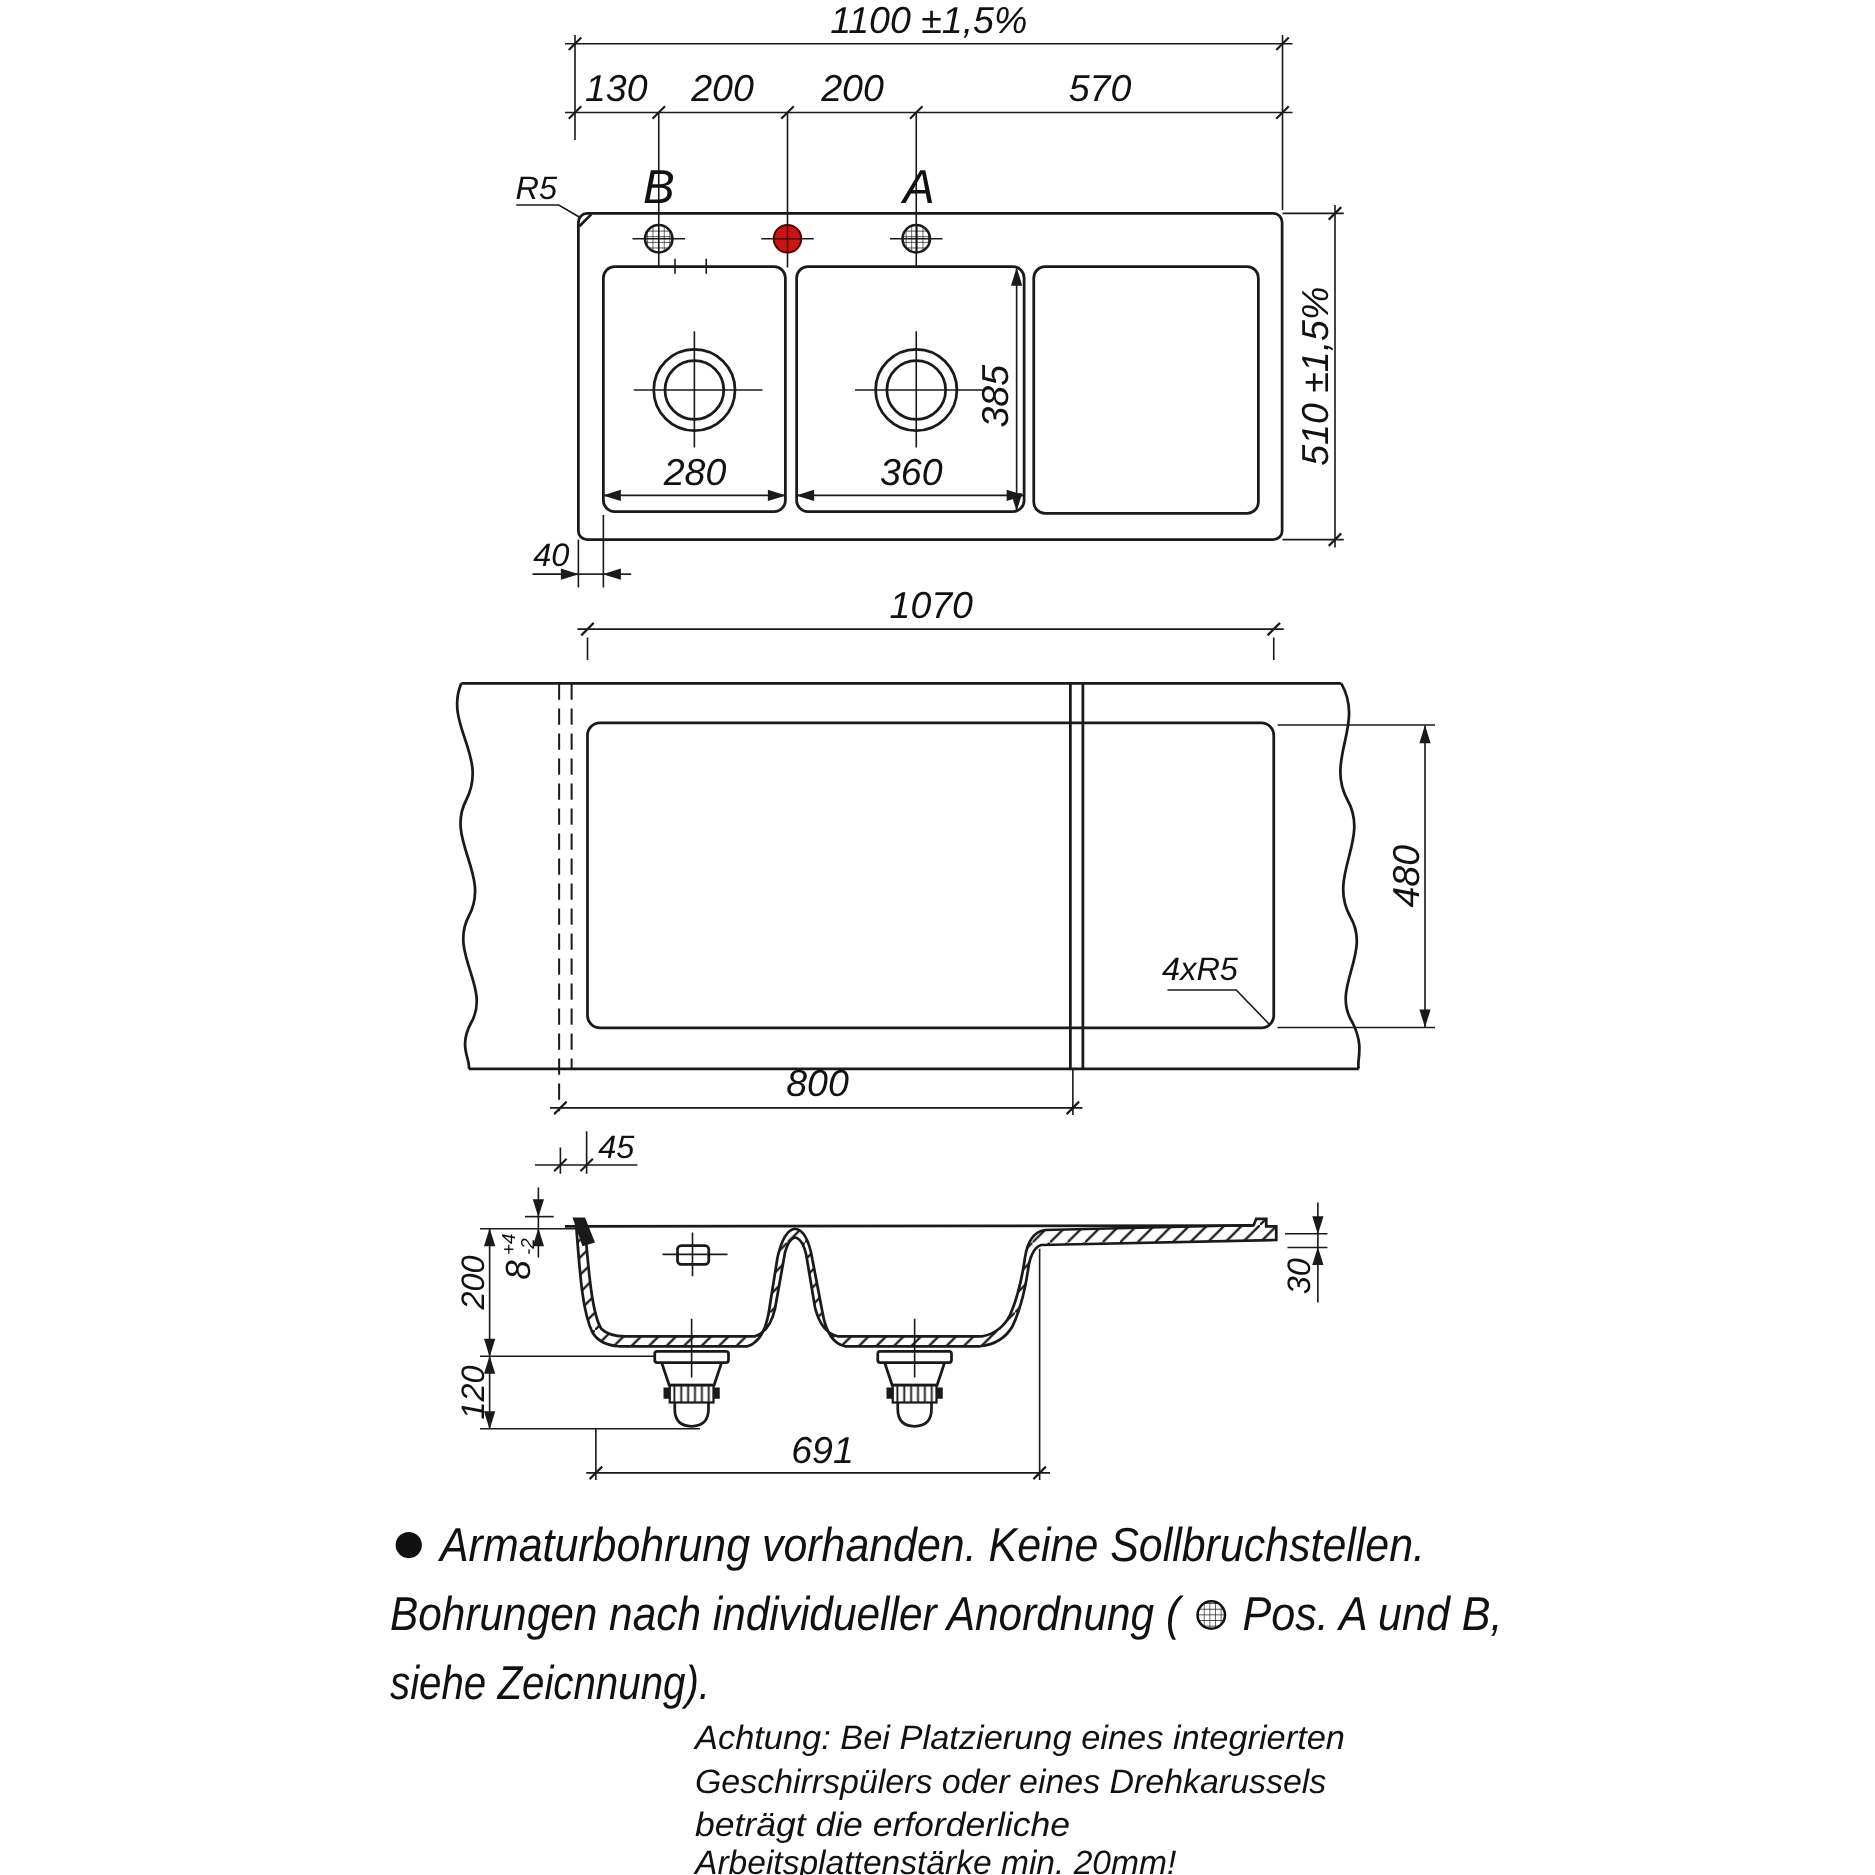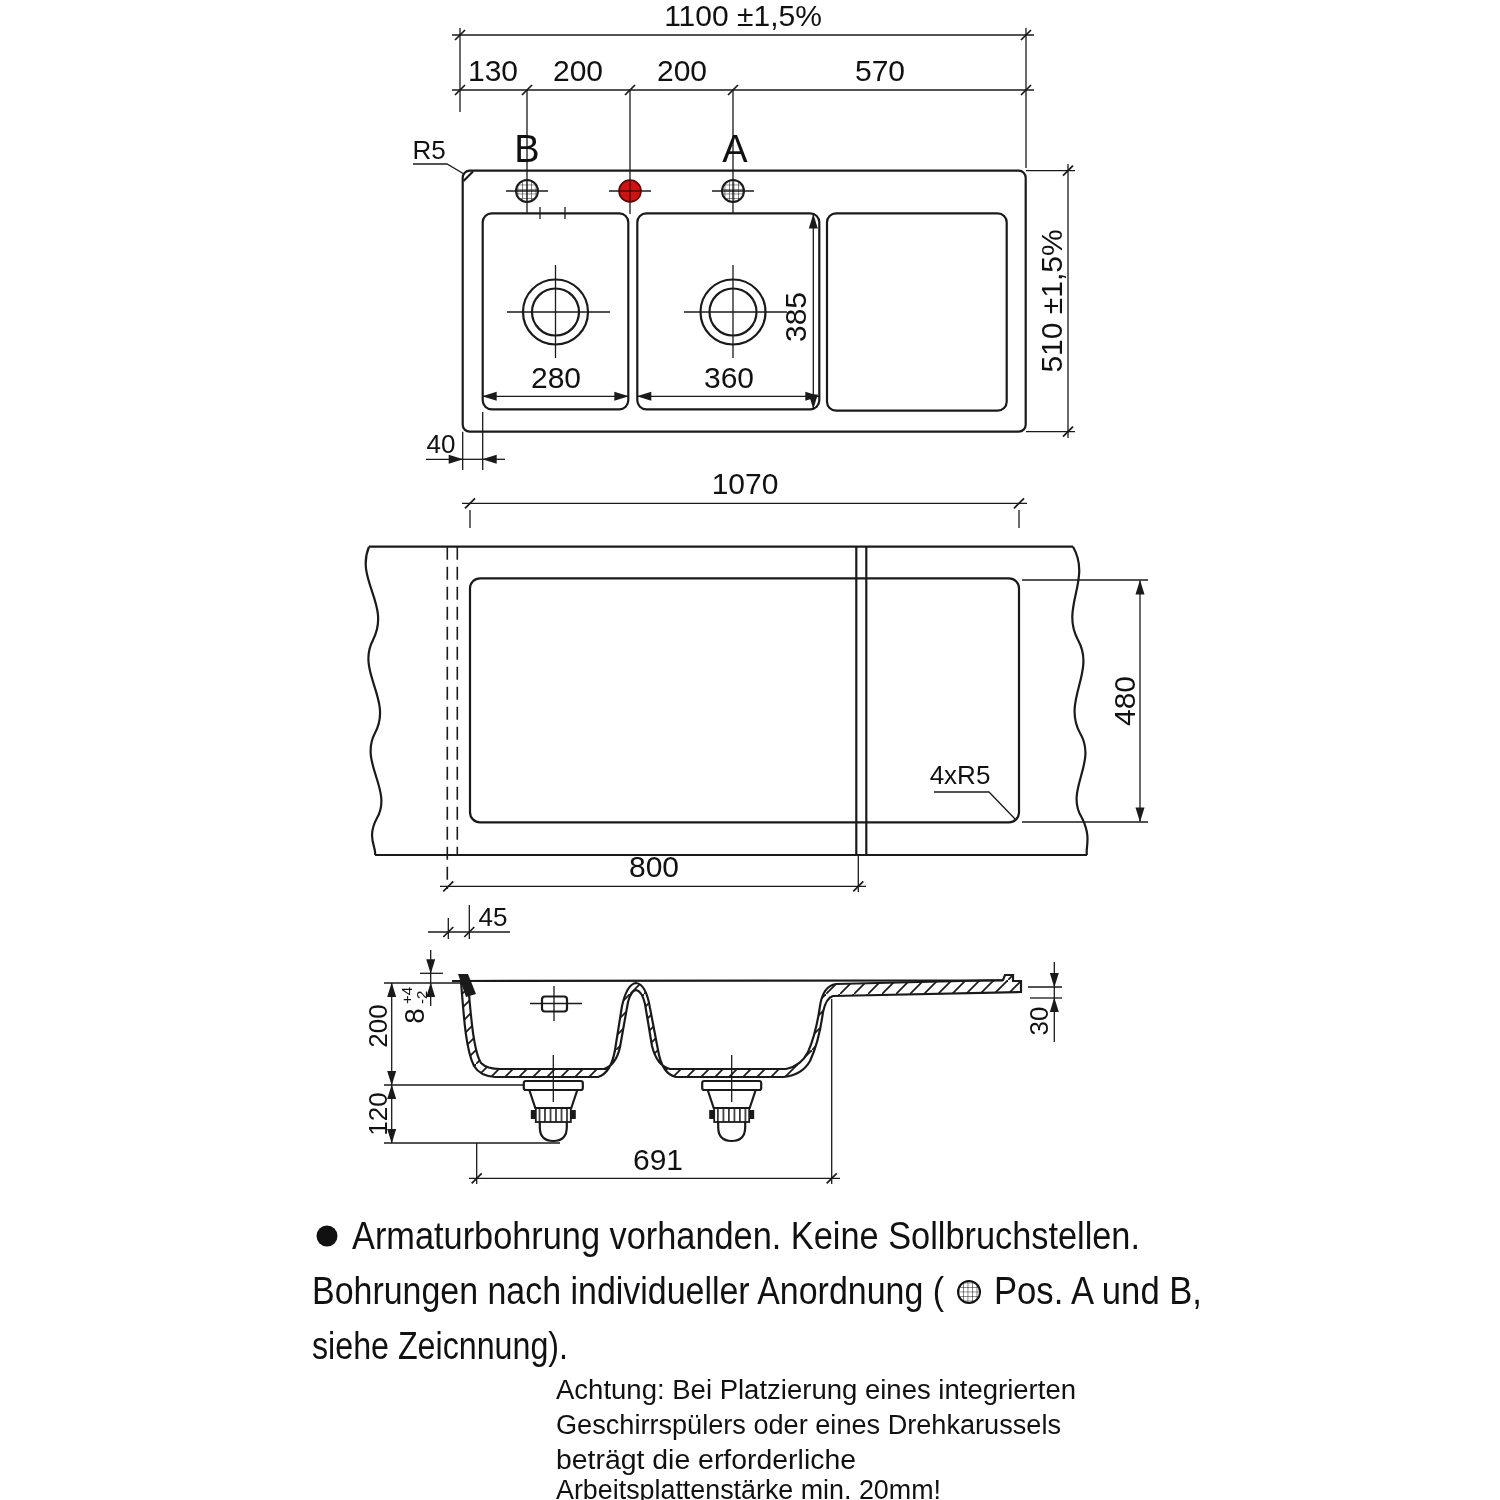--- a/index.html
+++ b/index.html
@@ -1,16 +1,16 @@
 <!DOCTYPE html>
 <html><head>
 <meta charset="utf-8">
 <style>
   html,body{margin:0;padding:0;background:#ffffff;}
-  .page{position:relative;width:1500px;height:1500px;background:#fff;overflow:hidden;}
+  .page{position:relative;width:1500px;height:1500px;background:#fff;overflow:hidden;font-style:italic;}
   svg{position:absolute;left:0;top:0;}
   svg text{fill:#111;font-family:"Liberation Sans","DejaVu Sans",sans-serif;}
   .ln{stroke:#1a1a1a;stroke-width:2.2;fill:none;}
   .thin{stroke:#1a1a1a;stroke-width:1.3;fill:none;}
   .dim{stroke:#1a1a1a;stroke-width:1.3;fill:none;}
   .tk{stroke:#1a1a1a;stroke-width:1.7;}
   .hid{stroke:#1a1a1a;stroke-width:1.6;fill:none;stroke-dasharray:13 7;}
   .dt{font-size:30px;}
   .dts{font-size:26px;}
   .big{font-size:38px;}

